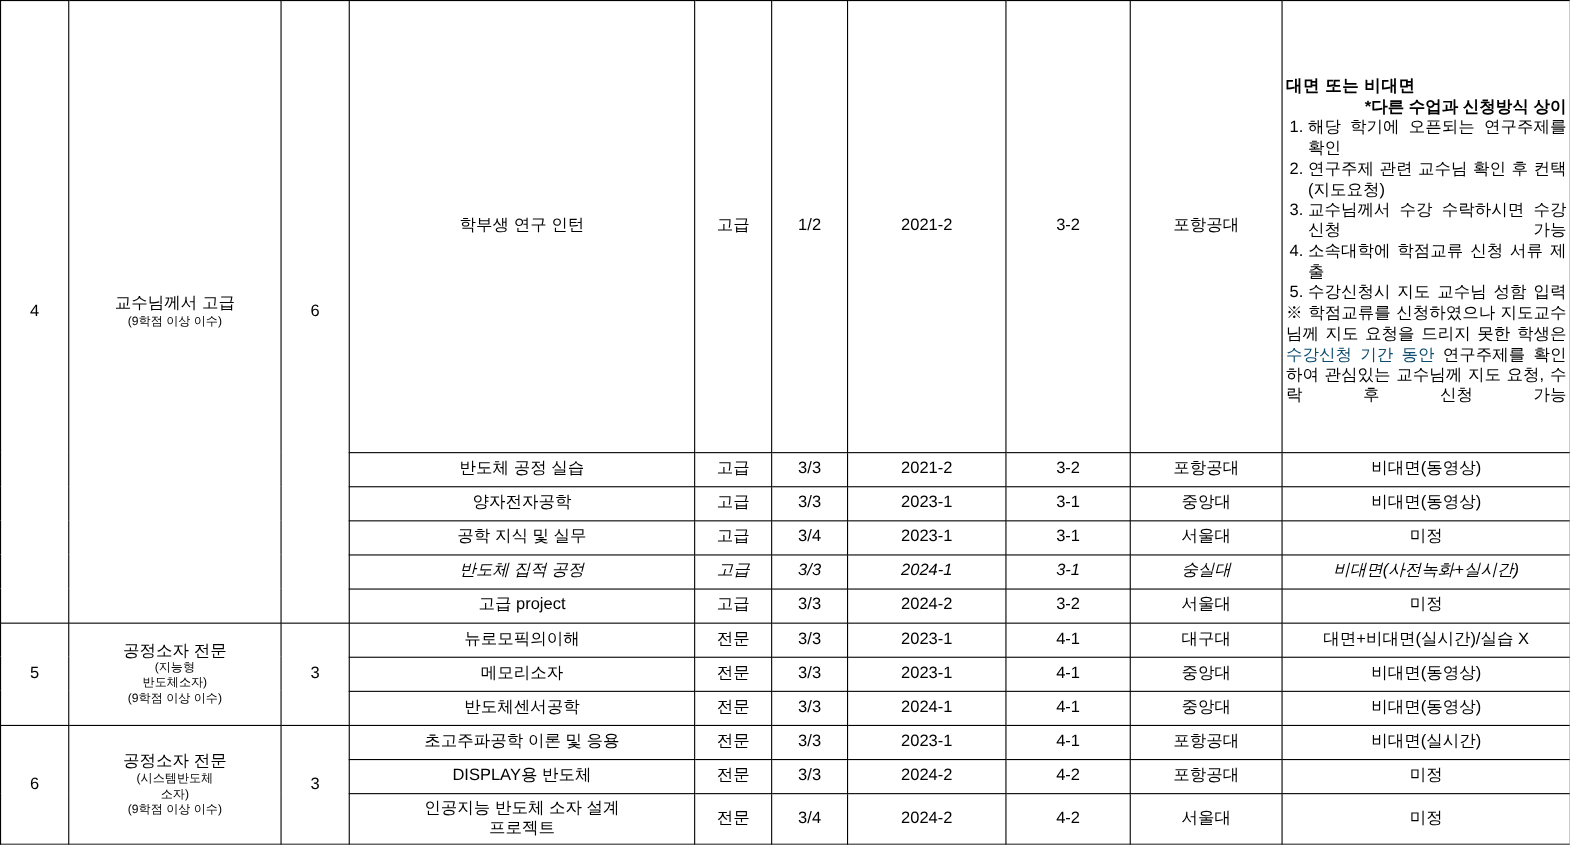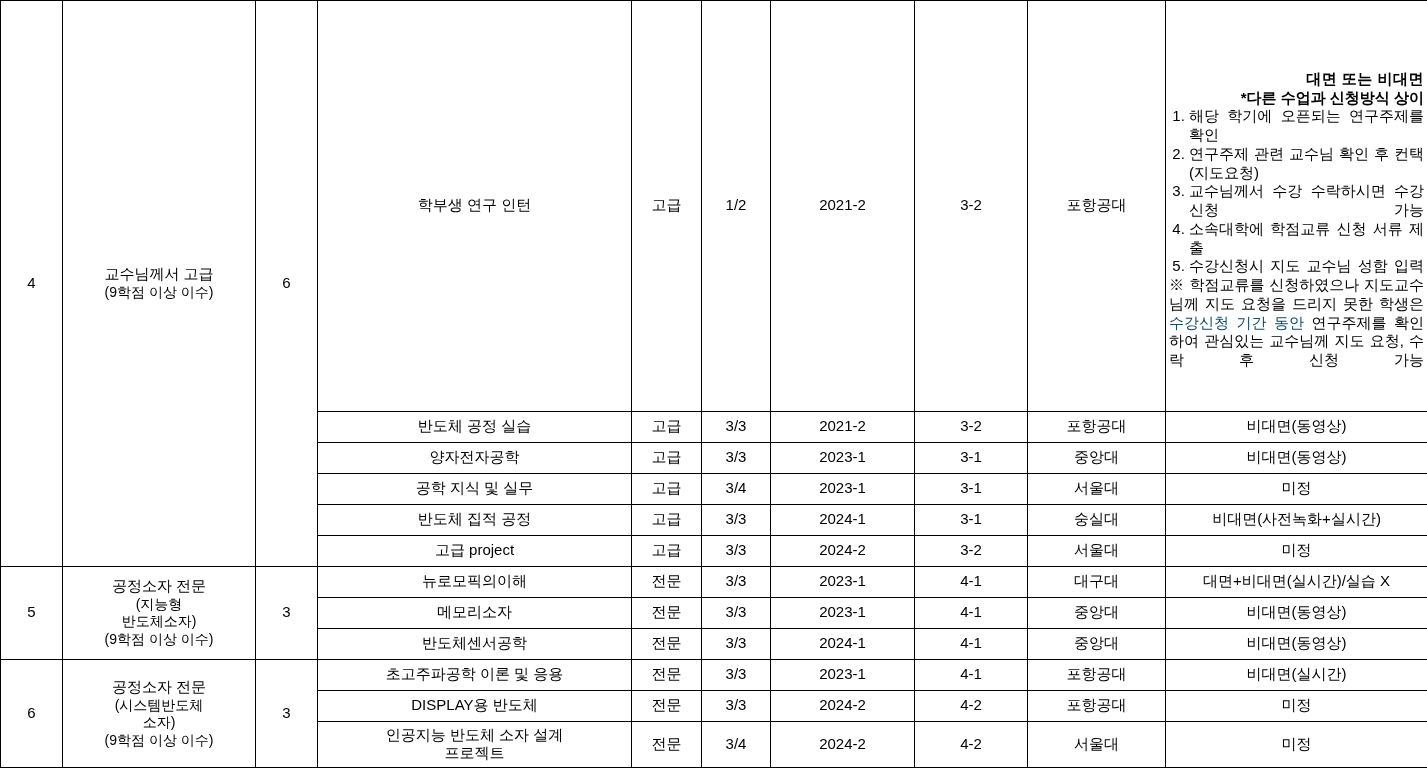--- a/index.html
+++ b/index.html
@@ -40,34 +40,34 @@
   col.c-school { width: 138px; }
   col.c-mode   { width: 262px; }
 
   .dotted-top { border-top: 1px dotted #000000 !important; }
 
   .area-cell {
     line-height: 1.3;
     font-size: 15px;
   }
   .area-cell .sub {
-    font-size: 14px;
+    font-size: 11px;
   }
 
   
   .notice {
     text-align: left;
     vertical-align: top;
     padding: 4px 6px 4px 6px;
     font-size: 14.5px;
     line-height: 1.32;
   }
   .notice .hdr {
     font-weight: bold;
-    text-align: right;
+    text-align: left;
     display: block;
     letter-spacing: 0.5px;
     margin-top: 28px;
   }
   .notice .hdr2 {
     font-weight: bold;
     text-align: right;
     display: block;
   }
   .notice ol {
@@ -164,21 +164,21 @@
     <tr style="height:31px;">
       <td class="name-cell dotted-top">공학 지식 및 실무</td>
       <td class="dotted-top">고급</td>
       <td class="dotted-top">3/4</td>
       <td class="dotted-top">2023-1</td>
       <td class="dotted-top">3-1</td>
       <td class="dotted-top">서울대</td>
       <td class="dotted-top">미정</td>
     </tr>
 
-    <tr style="height:31px;">
+    <tr style="height:31px;font-style:italic;">
       <td class="name-cell dotted-top">반도체 집적 공정</td>
       <td class="dotted-top">고급</td>
       <td class="dotted-top">3/3</td>
       <td class="dotted-top">2024-1</td>
       <td class="dotted-top">3-1</td>
       <td class="dotted-top">숭실대</td>
       <td class="dotted-top">비대면(사전녹화+실시간)</td>
     </tr>
 
     <tr style="height:31px;">

